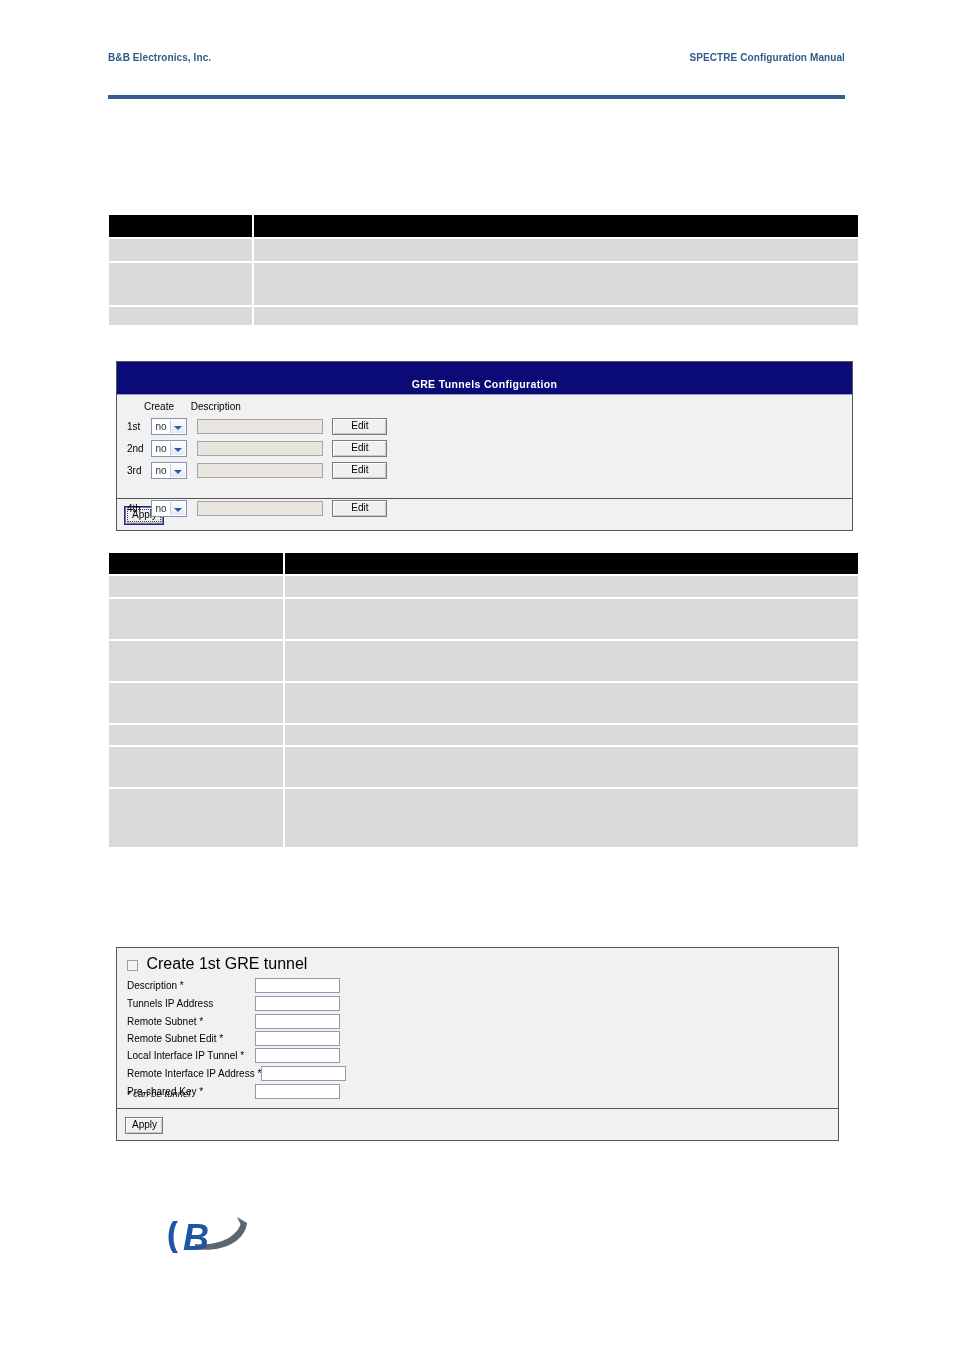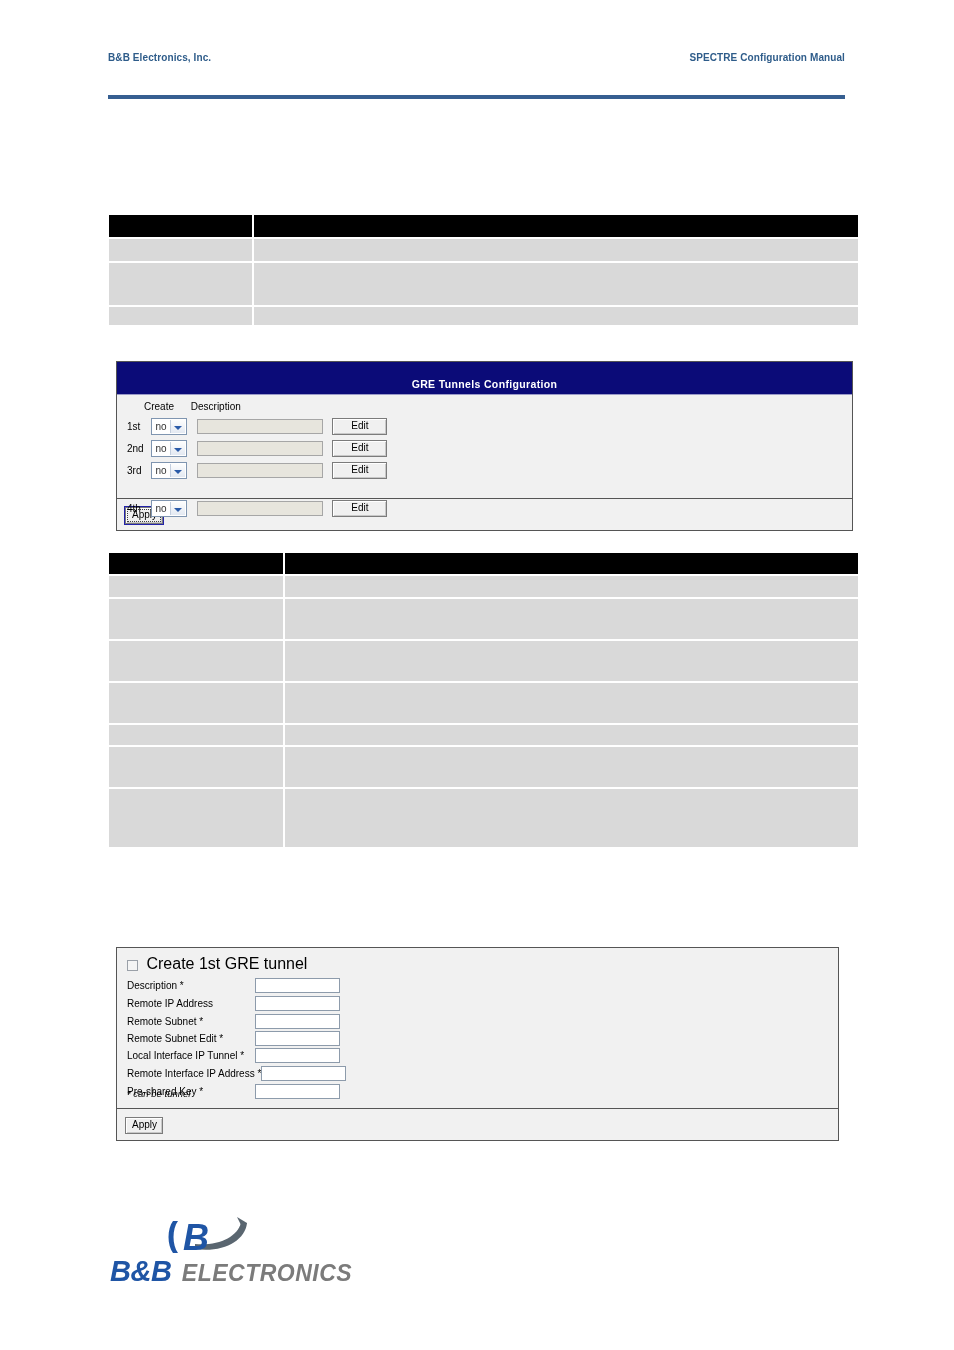--- a/index.html
+++ b/index.html
@@ -452,21 +452,21 @@
       <span class="cbx"></span>
       <span class="cb-label">Create 1st GRE tunnel</span>
     </div>
 
     <div class="field-row" style="top:28px">
       <span class="f-label" style="width:124px">Description *</span>
       <input class="txt f-input" type="text" value="" style="">
     </div>
 
     <div class="field-row" style="top:46px">
-      <span class="f-label" style="width:124px">Remote IP Address</span>
+      <span class="f-label" style="width:124px">Tunnels IP Address</span>
       <input class="txt f-input" type="text" value="" style="">
     </div>
 
     <div class="field-row" style="top:64px">
       <span class="f-label" style="width:124px">Remote Subnet *</span>
       <input class="txt f-input" type="text" value="" style="">
     </div>
 
     <div class="field-row" style="top:81px">
       <span class="f-label" style="width:124px">Remote Subnet Edit *</span>
@@ -495,17 +495,13 @@
   </div>
 </div>
 
 <div id="footer-logo">
   <svg id="logo-mark" viewBox="0 0 100 42">
     <path d="M8 6 C2 14, 2 30, 8 38 L13 38 C7 30, 7 14, 13 6 Z" fill="#1f55a5"></path>
     <path d="M30 34 C58 38, 80 26, 82 8 L76 8 C72 22, 54 31, 30 29 Z" fill="#5a6670"></path>
     <path d="M82 8 L72 2 L78 14 Z" fill="#5a6670"></path>
     <text x="18" y="35" font-family="Liberation Sans, sans-serif" font-size="36" font-weight="bold" font-style="italic" fill="#1f55a5">B</text>
   </svg>
-  <div id="logo-wordmark">
-    <span class="bb">B&amp;B</span>
-    <span class="elec">ELECTRONICS</span>
-  </div>
 </div>
 
 </body></html>

